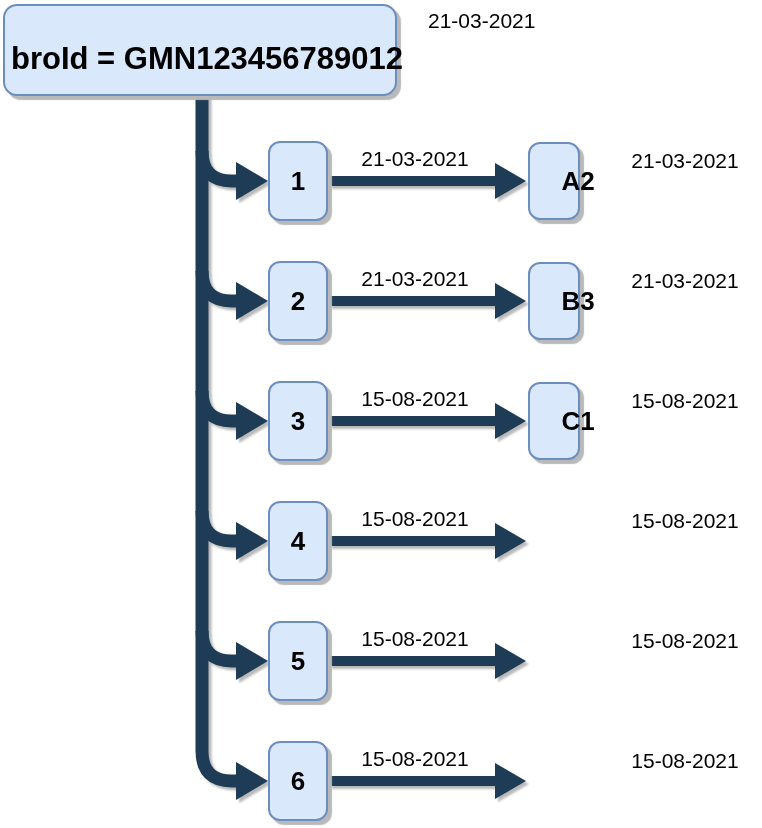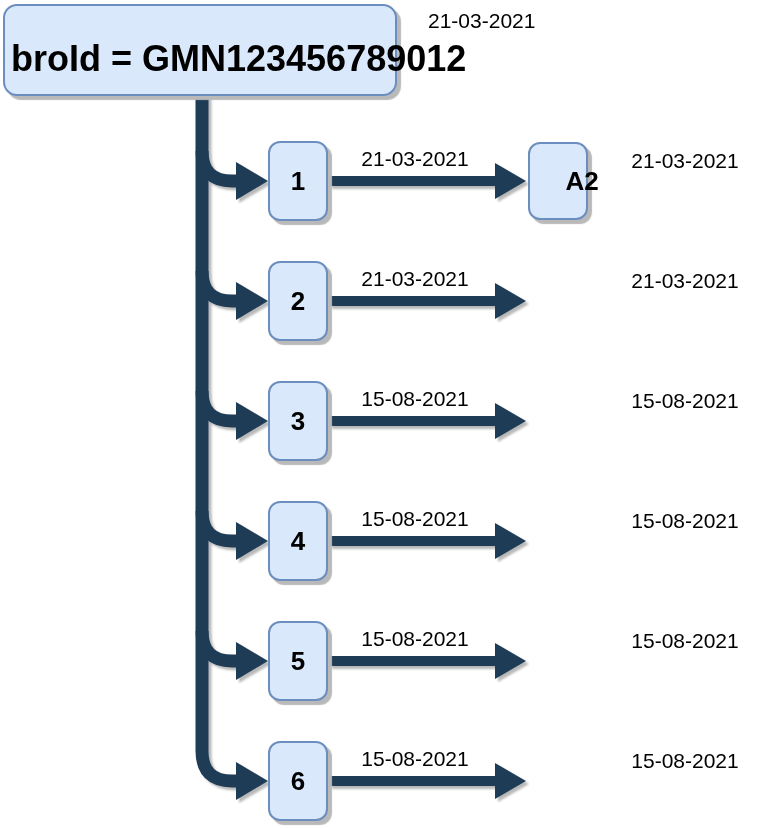--- a/index.html
+++ b/index.html
@@ -38,39 +38,39 @@
     left: 3px; top: 4px;
     width: 394px; height: 92px;
     border-radius: 14px;
     flex-direction: column;
     align-items: flex-start;
     justify-content: center;
     padding-left: 6px;
   }
   #root-node .root-line {
     font-weight: bold;
-    font-size: 36px;
+    font-size: 31px;
     line-height: 31px;
     white-space: nowrap;
     margin-top: 16px;
   }
 
   
   .date-label {
     position: absolute;
     font-size: 21px;
     line-height: 24px;
     white-space: nowrap;
   }
   #root-date { left: 428px; top: 9px; }
 
   
   .row { position: absolute; left: 0; width: 762px; height: 80px; }
   .row .source-node { left: 268px; top: 0; width: 60px; height: 80px; }
-  .row .target-node { left: 528px; top: 1px; width: 60px; height: 78px; padding-left: 48px; }
+  .row .target-node { left: 528px; top: 1px; width: 52px; height: 78px; padding-left: 48px; }
   .row .edge-date   { left: 330px; top: 6px;  width: 170px; text-align: center; }
   .row .target-date { left: 620px; top: 8px;  width: 130px; text-align: center; }
 </style>
 </head>
 <body>
 
 <div id="canvas">
 
   <svg id="connectors" width="762" height="828" viewBox="0 0 762 828">
       <path d="M202 94 L202 751" stroke="#1e3c55" stroke-width="13" fill="none"></path>
@@ -116,28 +116,34 @@
       <span class="node-label">A2</span>
     </div>
     <div class="date-label target-date">21-03-2021</div>
   </div>
 
   <div class="row" style="top: 261px;">
     <div class="node source-node">
       <span class="node-label">2</span>
     </div>
     <div class="date-label edge-date">21-03-2021</div>
+    <div class="node target-node">
+      <span class="node-label">B3</span>
+    </div>
     <div class="date-label target-date">21-03-2021</div>
   </div>
 
   <div class="row" style="top: 381px;">
     <div class="node source-node">
       <span class="node-label">3</span>
     </div>
     <div class="date-label edge-date">15-08-2021</div>
+    <div class="node target-node">
+      <span class="node-label">C1</span>
+    </div>
     <div class="date-label target-date">15-08-2021</div>
   </div>
 
   <div class="row" style="top: 501px;">
     <div class="node source-node">
       <span class="node-label">4</span>
     </div>
     <div class="date-label edge-date">15-08-2021</div>
     <div class="date-label target-date">15-08-2021</div>
   </div>

